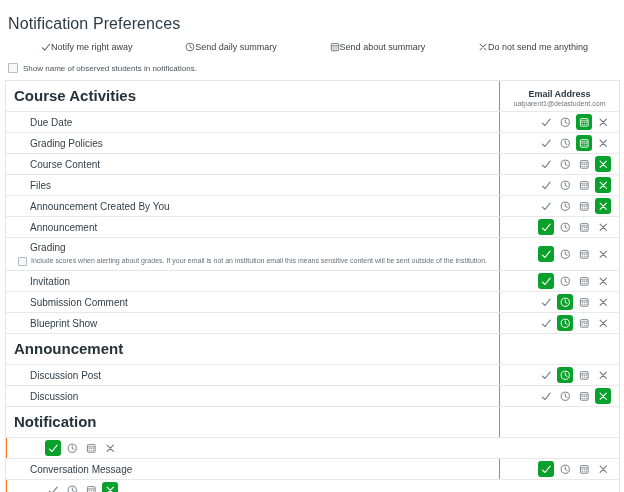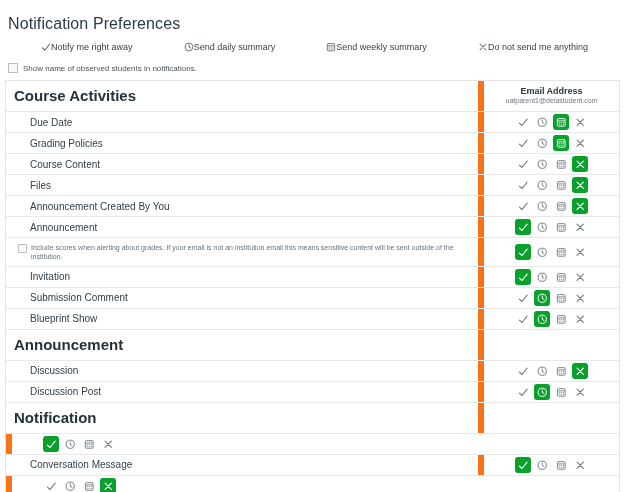--- a/index.html
+++ b/index.html
@@ -18,22 +18,22 @@
   .licon svg{width:10px;height:10px;display:block;}
   
   .observed{display:flex;align-items:center;gap:5px;font-size:8px;color:#4a545b;margin:0 0 7px 3px;}
   .cbx{width:8px;height:8px;border:1px solid #b5bbc0;border-radius:1px;background:#f7f8f9;
        display:inline-block;flex:0 0 auto;}
   .cbx.small{width:7px;height:7px;}
   
   .nptable{border:1px solid #e2e4e6;background:#fff;}
   .nrow{display:flex;align-items:stretch;border-bottom:1px solid #e6e8ea;min-height:20px;}
   .cell-left{flex:1;padding:3px 8px;display:flex;flex-direction:column;justify-content:center;min-width:0;}
-  .cell-right{width:103px;flex:0 0 103px;border-left:6px solid #f97316;
-              display:flex;align-items:center;justify-content:center;padding:2px 16px;}
+  .cell-right{width:103px;flex:0 0 103px;border-left:1px solid #f97316;
+              display:flex;align-items:center;justify-content:flex-end;padding:2px 8px;}
   .head-row{min-height:30px;}
   .section-heading{font-size:15px;font-weight:700;margin:0;line-height:1.2;color:#26323a;}
   .email-head{flex-direction:column;line-height:1.25;}
   .email-head .eh1{font-size:9px;font-weight:700;color:#2d3b45;}
   .email-head .eh2{font-size:7px;color:#6e7780;}
   .row-label{font-size:10px;color:#33404a;line-height:1.3;padding-left:16px;}
   .sub-note{display:flex;align-items:flex-start;gap:4px;margin:2px 0 1px 4px;
             font-size:7px;color:#66727b;line-height:1.35;max-width:470px;}
   .sub-note .cbx{margin-top:1px;}
   
@@ -76,21 +76,21 @@
             <g fill="currentColor">
               <rect x="3.1" y="5.5" width="1.2" height="1.2"></rect>
               <rect x="5.4" y="5.5" width="1.2" height="1.2"></rect>
               <rect x="7.7" y="5.5" width="1.2" height="1.2"></rect>
               <rect x="3.1" y="7.7" width="1.2" height="1.2"></rect>
               <rect x="5.4" y="7.7" width="1.2" height="1.2"></rect>
               <rect x="7.7" y="7.7" width="1.2" height="1.2"></rect>
             </g>
           </svg>
         </span>
-      <span>Send weekly summary</span>
+      <span>Send about summary</span>
     </div>
     <div class="legend-item">
       <span class="licon">
           <svg viewBox="0 0 12 12" fill="none">
             <path d="M2.4 2.4 L9.6 9.6 M9.6 2.4 L2.4 9.6" stroke="currentColor" stroke-width="1.25" stroke-linecap="round"></path>
           </svg>
         </span>
       <span>Do not send me anything</span>
     </div>
   </div>
@@ -387,20 +387,21 @@
                 <svg viewBox="0 0 12 12" fill="none">
                   <path d="M2.4 2.4 L9.6 9.6 M9.6 2.4 L2.4 9.6" stroke="currentColor" stroke-width="1.25" stroke-linecap="round"></path>
                 </svg>
               </span>
             </span>
           </div>
         </div>
       </div>
       <div class="nrow">
         <div class="cell-left">
+          <span class="row-label">Grading</span>
           <label class="sub-note">
             <span class="cbx small"></span>
             <span>Include scores when alerting about grades. If your email is not an institution email this means sensitive content will be sent outside of the institution.</span>
           </label>
         </div>
         <div class="cell-right">
           <div class="opts">
             <span class="opt sel">
               <span style="display: inline-flex;">
                 <svg viewBox="0 0 12 12" fill="none">
@@ -584,20 +585,67 @@
         </div>
       </div>
       <div class="nrow head-row">
         <div class="cell-left">
           <h2 class="section-heading">Announcement</h2>
         </div>
         <div class="cell-right"></div>
       </div>
       <div class="nrow">
         <div class="cell-left">
+          <span class="row-label">Discussion Post</span>
+        </div>
+        <div class="cell-right">
+          <div class="opts">
+            <span class="opt">
+              <span style="display: inline-flex;">
+                <svg viewBox="0 0 12 12" fill="none">
+                  <path d="M1.6 6.9 L4.6 9.7 L10.4 2.4" stroke="currentColor" stroke-width="1.25" stroke-linecap="round" stroke-linejoin="round"></path>
+                </svg>
+              </span>
+            </span>
+            <span class="opt sel">
+              <span style="display: inline-flex;">
+                <svg viewBox="0 0 12 12" fill="none">
+                  <circle cx="6" cy="6" r="4.7" stroke="currentColor" stroke-width="1.1"></circle>
+                  <path d="M6 3.3 V6.2 L8.1 7.3" stroke="currentColor" stroke-width="1.1" stroke-linecap="round"></path>
+                </svg>
+              </span>
+            </span>
+            <span class="opt">
+              <span style="display: inline-flex;">
+                <svg viewBox="0 0 12 12" fill="none">
+                  <rect x="1.6" y="1.9" width="8.8" height="8.6" rx="0.9" stroke="currentColor" stroke-width="1.05"></rect>
+                  <path d="M1.8 4.4 H10.2" stroke="currentColor" stroke-width="0.9"></path>
+                  <g fill="currentColor">
+                    <rect x="3.1" y="5.5" width="1.2" height="1.2"></rect>
+                    <rect x="5.4" y="5.5" width="1.2" height="1.2"></rect>
+                    <rect x="7.7" y="5.5" width="1.2" height="1.2"></rect>
+                    <rect x="3.1" y="7.7" width="1.2" height="1.2"></rect>
+                    <rect x="5.4" y="7.7" width="1.2" height="1.2"></rect>
+                    <rect x="7.7" y="7.7" width="1.2" height="1.2"></rect>
+                  </g>
+                </svg>
+              </span>
+            </span>
+            <span class="opt">
+              <span style="display: inline-flex;">
+                <svg viewBox="0 0 12 12" fill="none">
+                  <path d="M2.4 2.4 L9.6 9.6 M9.6 2.4 L2.4 9.6" stroke="currentColor" stroke-width="1.25" stroke-linecap="round"></path>
+                </svg>
+              </span>
+            </span>
+          </div>
+        </div>
+      </div>
+      <div class="nrow">
+        <div class="cell-left">
           <span class="row-label">Discussion</span>
         </div>
         <div class="cell-right">
           <div class="opts">
             <span class="opt">
               <span style="display: inline-flex;">
                 <svg viewBox="0 0 12 12" fill="none">
                   <path d="M1.6 6.9 L4.6 9.7 L10.4 2.4" stroke="currentColor" stroke-width="1.25" stroke-linecap="round" stroke-linejoin="round"></path>
                 </svg>
               </span>
@@ -620,67 +668,20 @@
                     <rect x="5.4" y="5.5" width="1.2" height="1.2"></rect>
                     <rect x="7.7" y="5.5" width="1.2" height="1.2"></rect>
                     <rect x="3.1" y="7.7" width="1.2" height="1.2"></rect>
                     <rect x="5.4" y="7.7" width="1.2" height="1.2"></rect>
                     <rect x="7.7" y="7.7" width="1.2" height="1.2"></rect>
                   </g>
                 </svg>
               </span>
             </span>
             <span class="opt sel">
-              <span style="display: inline-flex;">
-                <svg viewBox="0 0 12 12" fill="none">
-                  <path d="M2.4 2.4 L9.6 9.6 M9.6 2.4 L2.4 9.6" stroke="currentColor" stroke-width="1.25" stroke-linecap="round"></path>
-                </svg>
-              </span>
-            </span>
-          </div>
-        </div>
-      </div>
-      <div class="nrow">
-        <div class="cell-left">
-          <span class="row-label">Discussion Post</span>
-        </div>
-        <div class="cell-right">
-          <div class="opts">
-            <span class="opt">
-              <span style="display: inline-flex;">
-                <svg viewBox="0 0 12 12" fill="none">
-                  <path d="M1.6 6.9 L4.6 9.7 L10.4 2.4" stroke="currentColor" stroke-width="1.25" stroke-linecap="round" stroke-linejoin="round"></path>
-                </svg>
-              </span>
-            </span>
-            <span class="opt sel">
-              <span style="display: inline-flex;">
-                <svg viewBox="0 0 12 12" fill="none">
-                  <circle cx="6" cy="6" r="4.7" stroke="currentColor" stroke-width="1.1"></circle>
-                  <path d="M6 3.3 V6.2 L8.1 7.3" stroke="currentColor" stroke-width="1.1" stroke-linecap="round"></path>
-                </svg>
-              </span>
-            </span>
-            <span class="opt">
-              <span style="display: inline-flex;">
-                <svg viewBox="0 0 12 12" fill="none">
-                  <rect x="1.6" y="1.9" width="8.8" height="8.6" rx="0.9" stroke="currentColor" stroke-width="1.05"></rect>
-                  <path d="M1.8 4.4 H10.2" stroke="currentColor" stroke-width="0.9"></path>
-                  <g fill="currentColor">
-                    <rect x="3.1" y="5.5" width="1.2" height="1.2"></rect>
-                    <rect x="5.4" y="5.5" width="1.2" height="1.2"></rect>
-                    <rect x="7.7" y="5.5" width="1.2" height="1.2"></rect>
-                    <rect x="3.1" y="7.7" width="1.2" height="1.2"></rect>
-                    <rect x="5.4" y="7.7" width="1.2" height="1.2"></rect>
-                    <rect x="7.7" y="7.7" width="1.2" height="1.2"></rect>
-                  </g>
-                </svg>
-              </span>
-            </span>
-            <span class="opt">
               <span style="display: inline-flex;">
                 <svg viewBox="0 0 12 12" fill="none">
                   <path d="M2.4 2.4 L9.6 9.6 M9.6 2.4 L2.4 9.6" stroke="currentColor" stroke-width="1.25" stroke-linecap="round"></path>
                 </svg>
               </span>
             </span>
           </div>
         </div>
       </div>
       <div class="nrow head-row">

